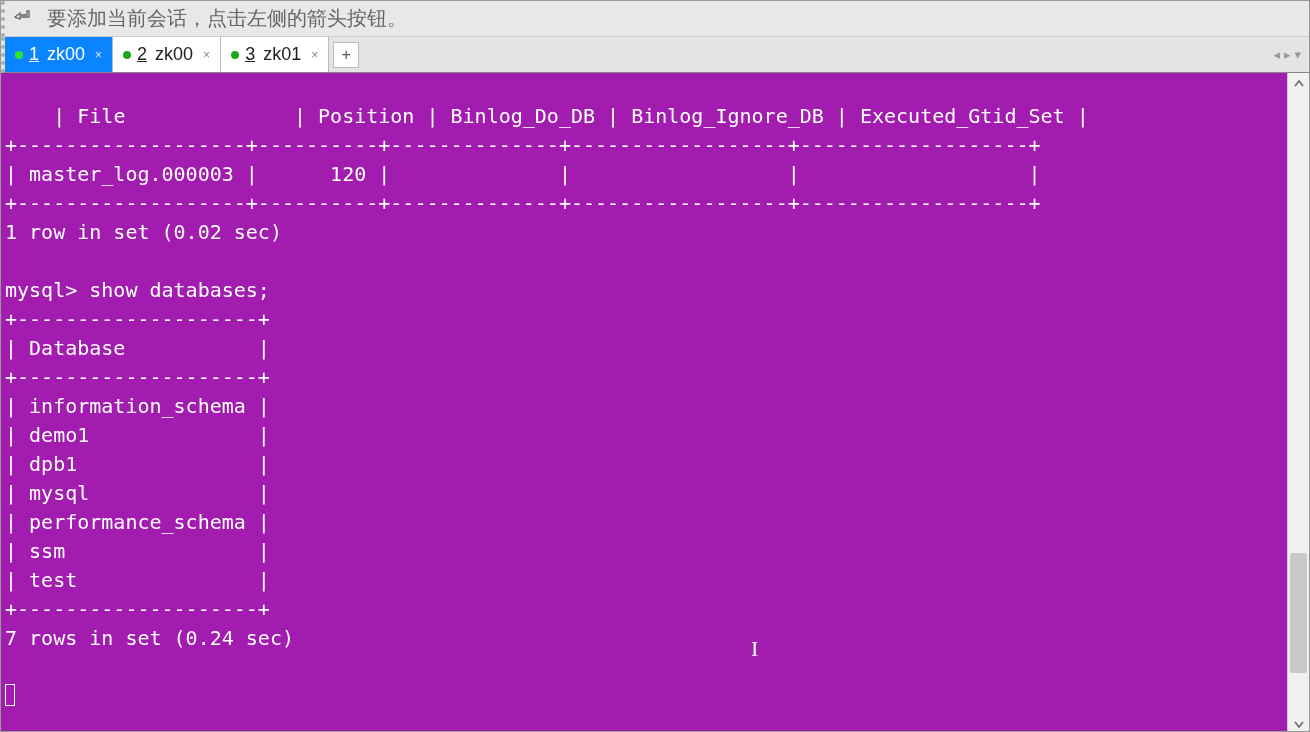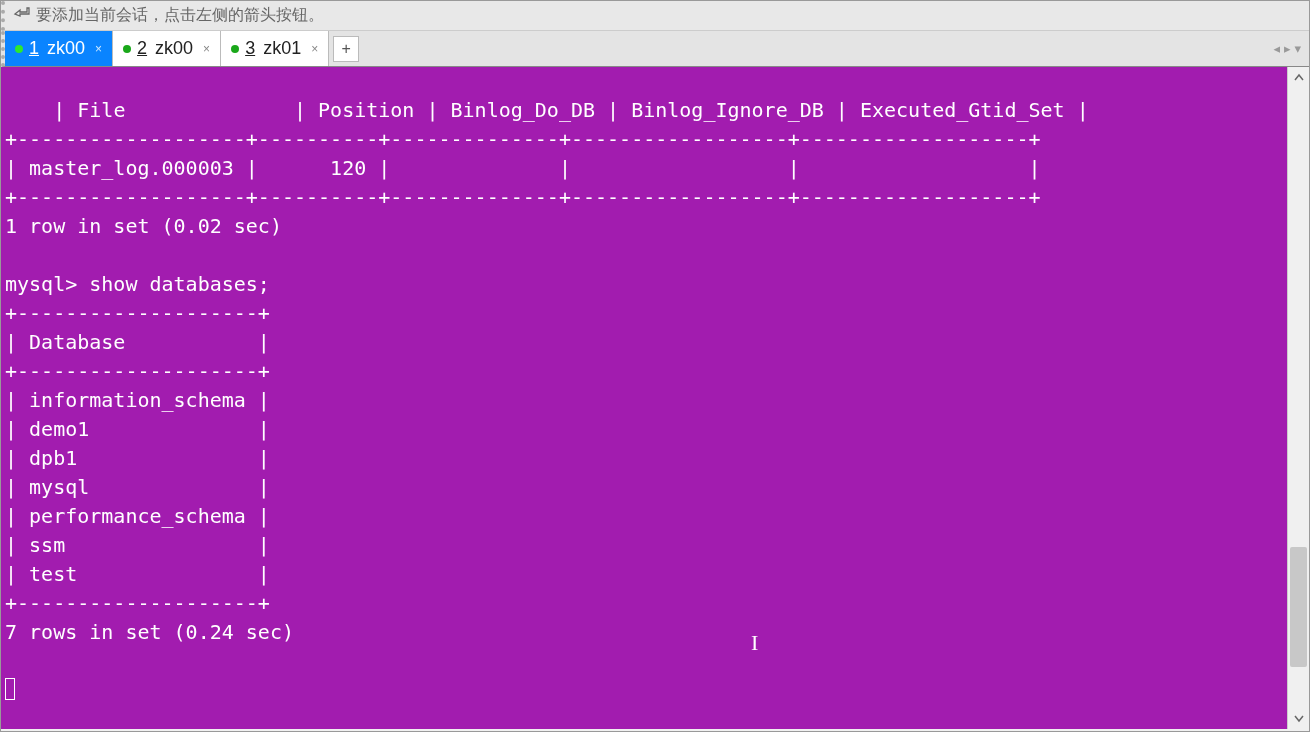--- a/index.html
+++ b/index.html
@@ -7,25 +7,25 @@
     font-family: -apple-system, "Segoe UI", sans-serif;
     background: #f0f0f0;
     width: 1310px;
     height: 732px;
     overflow: hidden;
     border: 1px solid #999;
   }
   .hint-bar {
     background: #e8e8e8;
     color: #666;
-    font-size: 16px;
+    font-size: 20px;
     padding: 4px 8px;
     display: flex;
     align-items: center;
-    gap: 5px;
+    gap: 16px;
     border-bottom: 1px solid #ccc;
     border-left: 4px dotted #aaa;
   }
   .hint-bar svg { flex-shrink: 0; }
   .tab-strip {
     background: #e4e4e4;
     display: flex;
     align-items: center;
     border-bottom: 1px solid #888;
     border-left: 4px dotted #aaa;

